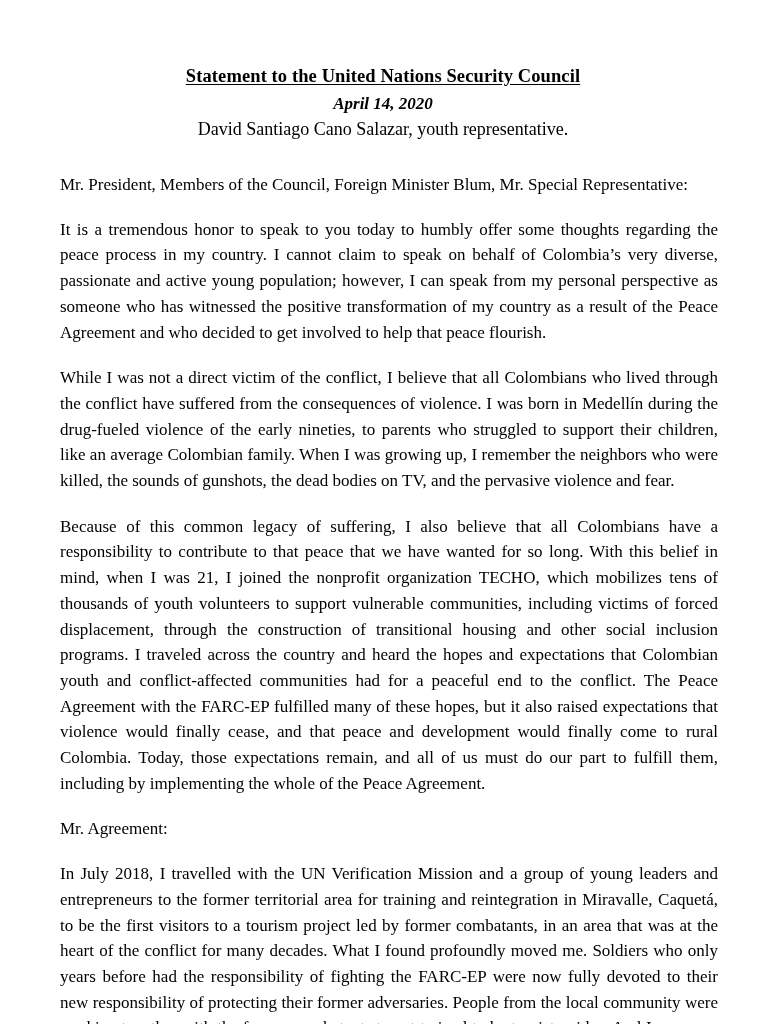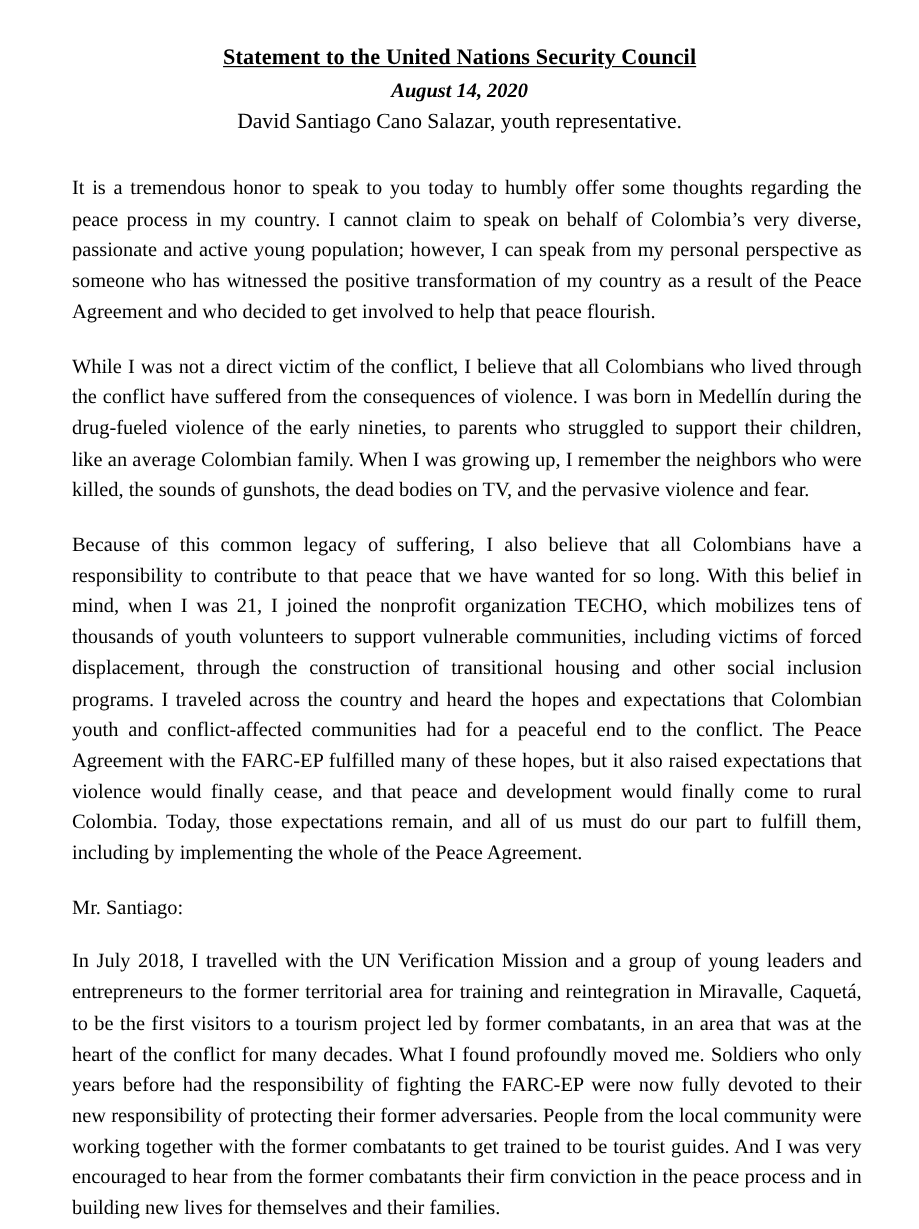--- a/index.html
+++ b/index.html
@@ -19,21 +19,21 @@
     position: relative;
     width: 766px;
     height: 1024px;
     background: #ffffff;
     box-sizing: border-box;
     padding: 0;
   }
 
   .header-block {
     text-align: center;
-    padding-top: 36px;
+    padding-top: 64px;
   }
 
   .title-line {
     font-size: 18.5px;
     font-weight: bold;
     text-decoration: underline;
     text-underline-offset: 2px;
     line-height: 25px;
     letter-spacing: 0.1px;
   }
@@ -82,25 +82,26 @@
     -webkit-font-smoothing: antialiased;
   }
 </style>
 </head>
 <body>
 
 <div class="page">
 
   <div class="header-block">
     <div class="title-line">Statement to the United Nations Security Council</div>
-    <div class="date-line">August 14, 2020</div>
+    <div class="date-line">April 14, 2020</div>
     <div class="author-line">David Santiago Cano Salazar, youth representative.</div>
   </div>
 
   <div class="body-block">
+    <p class="para salutation">Mr. President, Members of the Council, Foreign Minister Blum, Mr. Special Representative:</p>
     <p class="para">It is a tremendous honor to speak to you today to humbly offer some thoughts regarding the peace process in my country.  I cannot claim to speak on behalf of Colombia’s very diverse, passionate and active young population; however, I can speak from my personal perspective as someone who has witnessed the positive transformation of my country as a result of the Peace Agreement and who decided to get involved to help that peace flourish.</p>
     <p class="para">While I was not a direct victim of the conflict, I believe that all Colombians who lived through the conflict have suffered from the consequences of violence. I was born in Medellín during the drug-fueled violence of the early nineties, to parents who struggled to support their children, like an average Colombian family. When I was growing up, I remember the neighbors who were killed, the sounds of gunshots, the dead bodies on TV, and the pervasive violence and fear.</p>
     <p class="para">Because of this common legacy of suffering, I also believe that all Colombians have a responsibility to contribute to that peace that we have wanted for so long. With this belief in mind, when I was 21, I joined the nonprofit organization TECHO, which mobilizes tens of thousands of youth volunteers to support vulnerable communities, including victims of forced displacement, through the construction of transitional housing and other social inclusion programs.  I traveled across the country and heard the hopes and expectations that Colombian youth and conflict-affected communities had for a peaceful end to the conflict.  The Peace Agreement with the FARC-EP fulfilled many of these hopes, but it also raised expectations that violence would finally cease, and that peace and development would finally come to rural Colombia.  Today, those expectations remain, and all of us must do our part to fulfill them, including by implementing the whole of the Peace Agreement.</p>
-    <p class="para salutation">Mr. Santiago:</p>
+    <p class="para salutation">Mr. Agreement:</p>
     <p class="para">In July 2018, I travelled with the UN Verification Mission and a group of young leaders and entrepreneurs to the former territorial area for training and reintegration in Miravalle, Caquetá, to be the first visitors to a tourism project led by former combatants, in an area that was at the heart of the conflict for many decades.  What I found profoundly moved me.  Soldiers who only years before had the responsibility of fighting the FARC-EP were now fully devoted to their new responsibility of protecting their former adversaries. People from the local community were working together with the former combatants to get trained to be tourist guides.  And I was very encouraged to hear from the former combatants their firm conviction in the peace process and in building new lives for themselves and their families.</p>
   </div>
 
 </div>
 
 </body></html>

